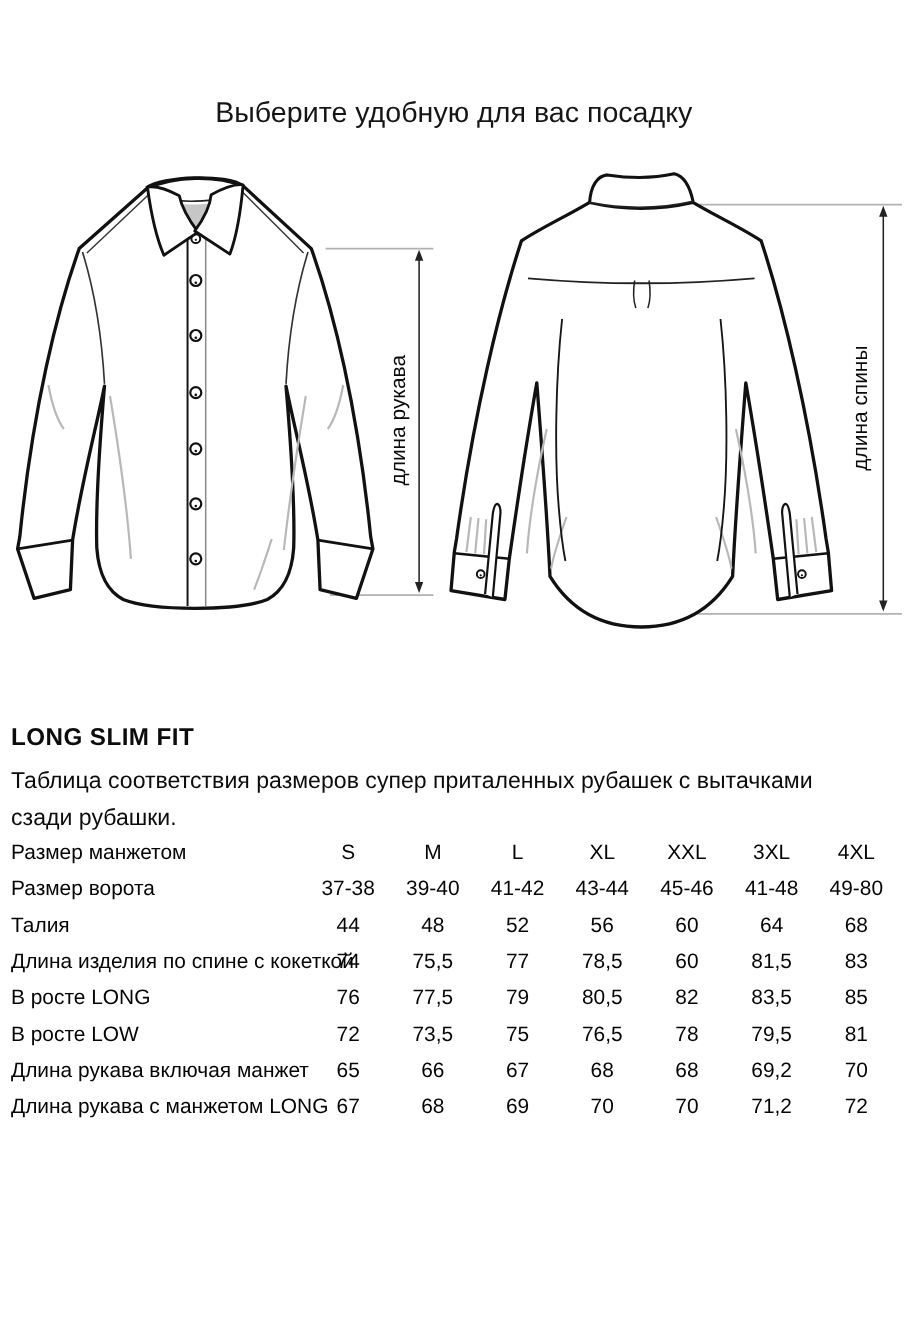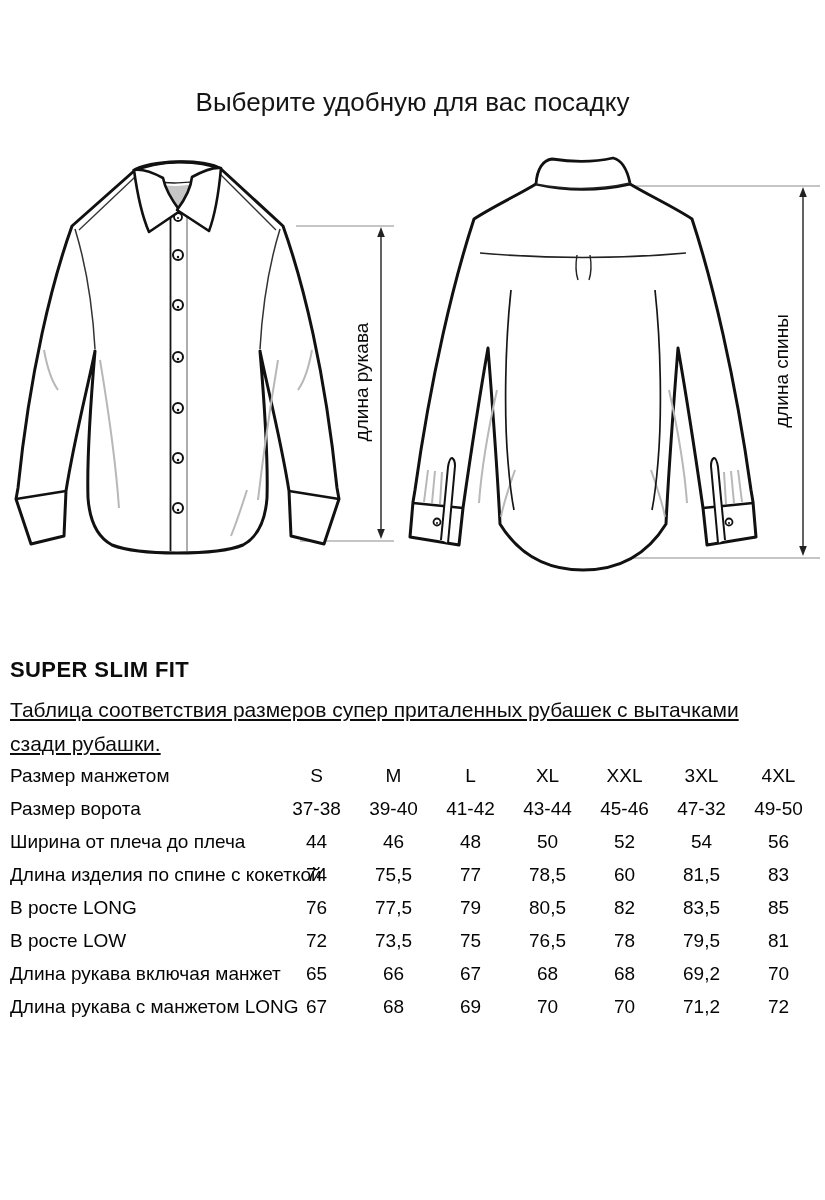--- a/index.html
+++ b/index.html
@@ -4,21 +4,21 @@
 <style>
   html,body{margin:0;padding:0;background:#fff;}
   #page{position:relative;width:825px;height:1200px;background:#ffffff;overflow:hidden;
         font-family:"Liberation Sans",sans-serif;color:#000;margin-top:20px;}
   .title{position:absolute;top:50px;left:0;width:825px;text-align:center;
          font-size:26px;font-weight:400;color:#151515;}
   #diagram{position:absolute;top:130px;left:0;}
   .section-heading{position:absolute;top:619px;left:10px;font-size:22px;font-weight:700;
                    letter-spacing:0.4px;color:#0c0c0c;}
   .section-desc{position:absolute;top:652px;left:10px;width:772px;font-size:21px;
-                line-height:34px;color:#0c0c0c;text-decoration:underline;}
+                line-height:34px;color:#0c0c0c;}
   table.sizes{position:absolute;top:739px;left:10px;width:807px;border-collapse:collapse;
               table-layout:fixed;font-size:19px;color:#050505;}
   table.sizes td{height:33px;padding:0;vertical-align:middle;}
   table.sizes td.row-label{width:268px;text-align:left;white-space:nowrap;overflow:visible;}
   table.sizes td.cell{width:77px;text-align:center;white-space:nowrap;}
   svg text{font-family:"Liberation Sans",sans-serif;font-size:19px;fill:#0a0a0a;}
 </style>
 </head>
 <body>
 
@@ -169,21 +169,21 @@
     </g>
 
     <g>
       <line x1="803" y1="176" x2="803" y2="527" stroke="#222" stroke-width="1.4"></line>
       <path d="M 803,167 L 799.2,177 L 806.8,177 Z" fill="#222"></path>
       <path d="M 803,536 L 799.2,526 L 806.8,526 Z" fill="#222"></path>
       <text x="788" y="351" text-anchor="middle" transform="rotate(-90 788 351)">длина спины</text>
     </g>
   </svg>
 
-  <h2 class="section-heading">SUPER SLIM FIT</h2>
+  <h2 class="section-heading">LONG SLIM FIT</h2>
 
   <p class="section-desc">Таблица соответствия размеров супер приталенных рубашек с вытачками сзади рубашки.</p>
 
   <table class="sizes">
     <tbody>
         <tr>
           <td class="row-label">Размер манжетом</td>
           <td class="cell">S</td>
           <td class="cell">M</td>
           <td class="cell">L</td>
@@ -192,32 +192,32 @@
           <td class="cell">3XL</td>
           <td class="cell">4XL</td>
         </tr>
         <tr>
           <td class="row-label">Размер ворота</td>
           <td class="cell">37-38</td>
           <td class="cell">39-40</td>
           <td class="cell">41-42</td>
           <td class="cell">43-44</td>
           <td class="cell">45-46</td>
-          <td class="cell">47-32</td>
-          <td class="cell">49-50</td>
-        </tr>
-        <tr>
-          <td class="row-label">Ширина от плеча до плеча</td>
+          <td class="cell">41-48</td>
+          <td class="cell">49-80</td>
+        </tr>
+        <tr>
+          <td class="row-label">Талия</td>
           <td class="cell">44</td>
-          <td class="cell">46</td>
           <td class="cell">48</td>
-          <td class="cell">50</td>
           <td class="cell">52</td>
-          <td class="cell">54</td>
           <td class="cell">56</td>
+          <td class="cell">60</td>
+          <td class="cell">64</td>
+          <td class="cell">68</td>
         </tr>
         <tr>
           <td class="row-label">Длина изделия по спине с кокеткой</td>
           <td class="cell">74</td>
           <td class="cell">75,5</td>
           <td class="cell">77</td>
           <td class="cell">78,5</td>
           <td class="cell">60</td>
           <td class="cell">81,5</td>
           <td class="cell">83</td>

